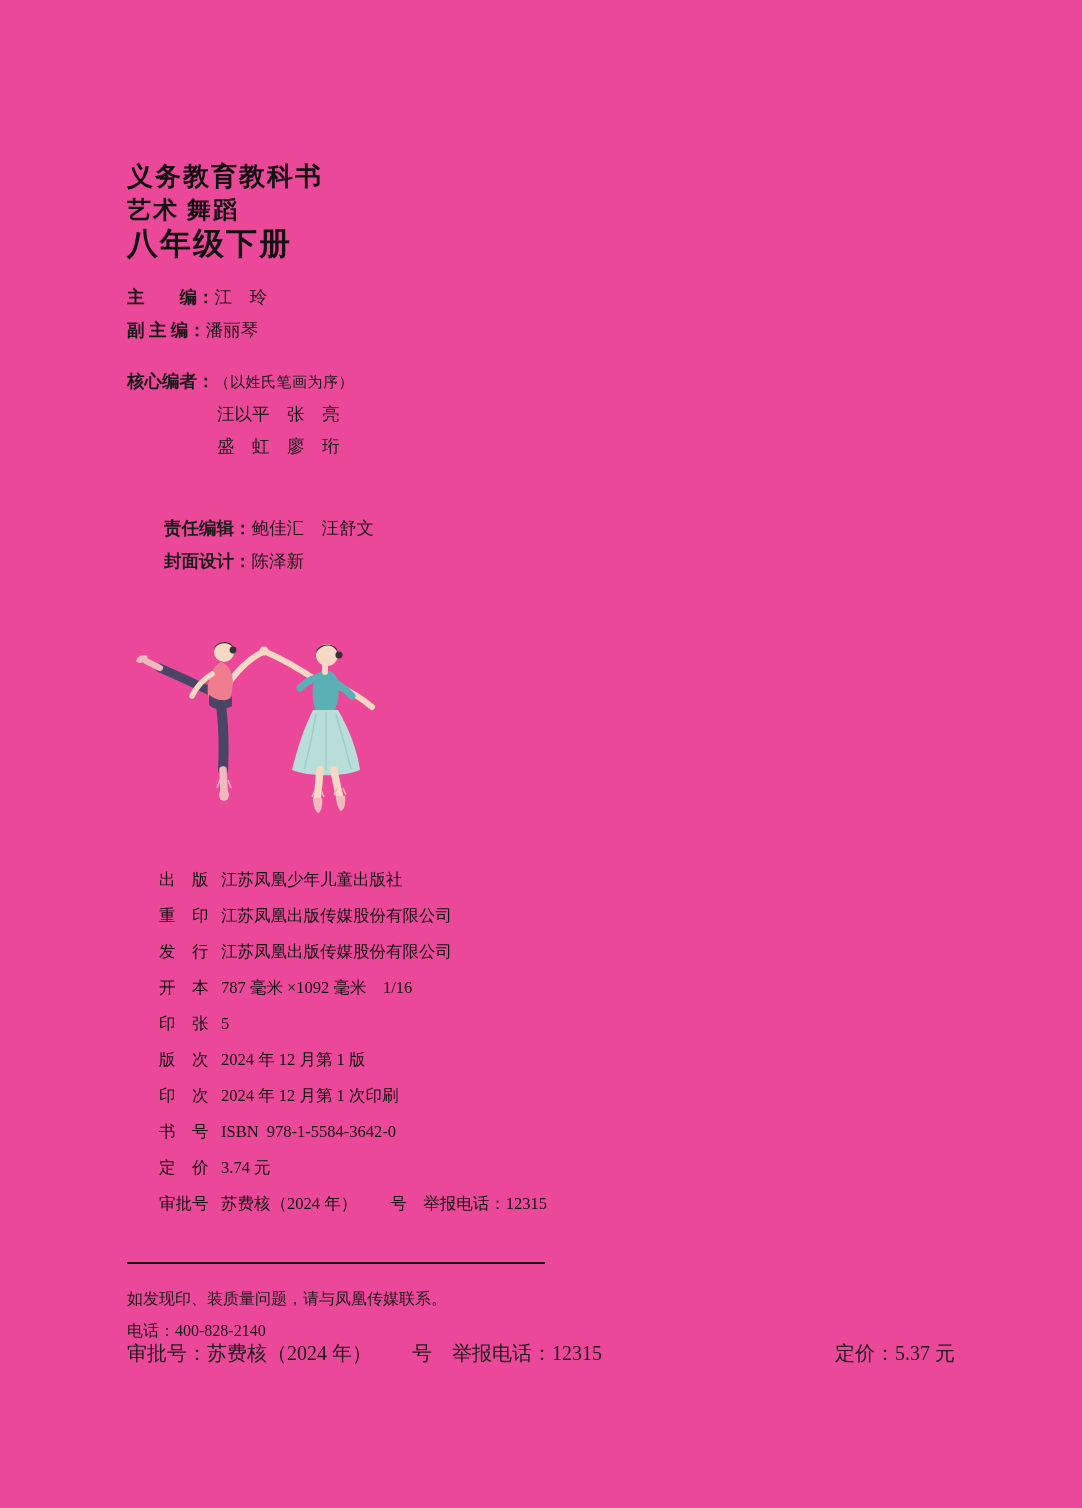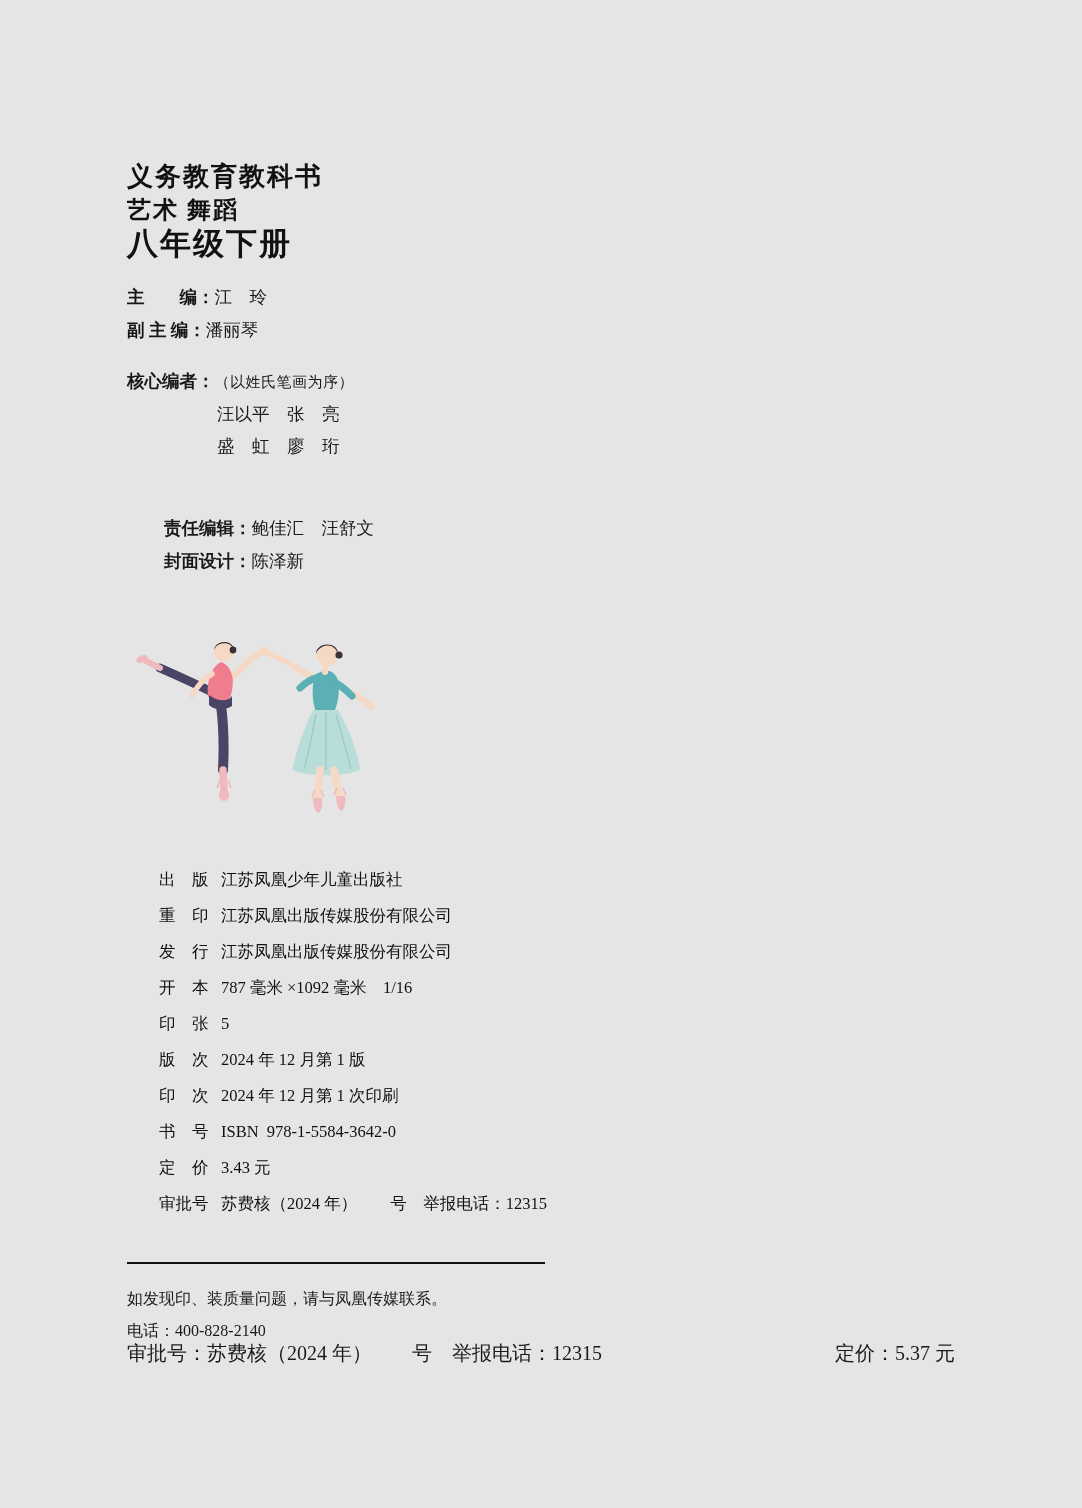--- a/index.html
+++ b/index.html
@@ -11,21 +11,21 @@
     width: 1082px;
     height: 1508px;
     position: relative;
     font-family: "Liberation Serif", "DejaVu Serif", serif;
     color: #1a1a1a;
     overflow: hidden;
   }
   .page {
     position: absolute;
     inset: 0;
-    background: #e5e5e5;
+    background: #ec4899;
     padding-left: 28px;
   }
 
   
   .title-block {
     position: absolute;
     left: 127px;
     top: 160px;
     width: 620px;
   }
@@ -297,21 +297,21 @@
     <div class="imp-row">
       <span class="imp-key">印　次</span>
       <span class="imp-val">2024 年 12 月第 1 次印刷</span>
     </div>
     <div class="imp-row">
       <span class="imp-key">书　号</span>
       <span class="imp-val">ISBN  978-1-5584-3642-0</span>
     </div>
     <div class="imp-row">
       <span class="imp-key">定　价</span>
-      <span class="imp-val">3.43 元</span>
+      <span class="imp-val">3.74 元</span>
     </div>
     <div class="imp-row">
       <span class="imp-key">审批号</span>
       <span class="imp-val">苏费核（2024 年）　　号　举报电话：12315</span>
     </div>
   </div>
 
   <div class="rule"></div>
 
   <div class="notice">

